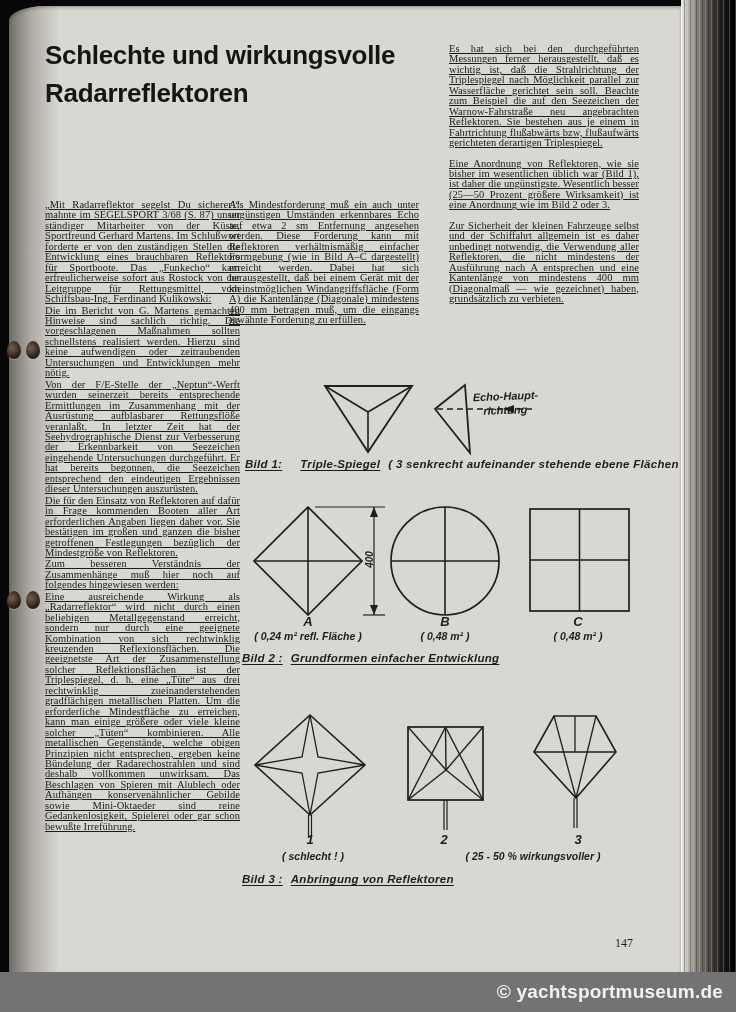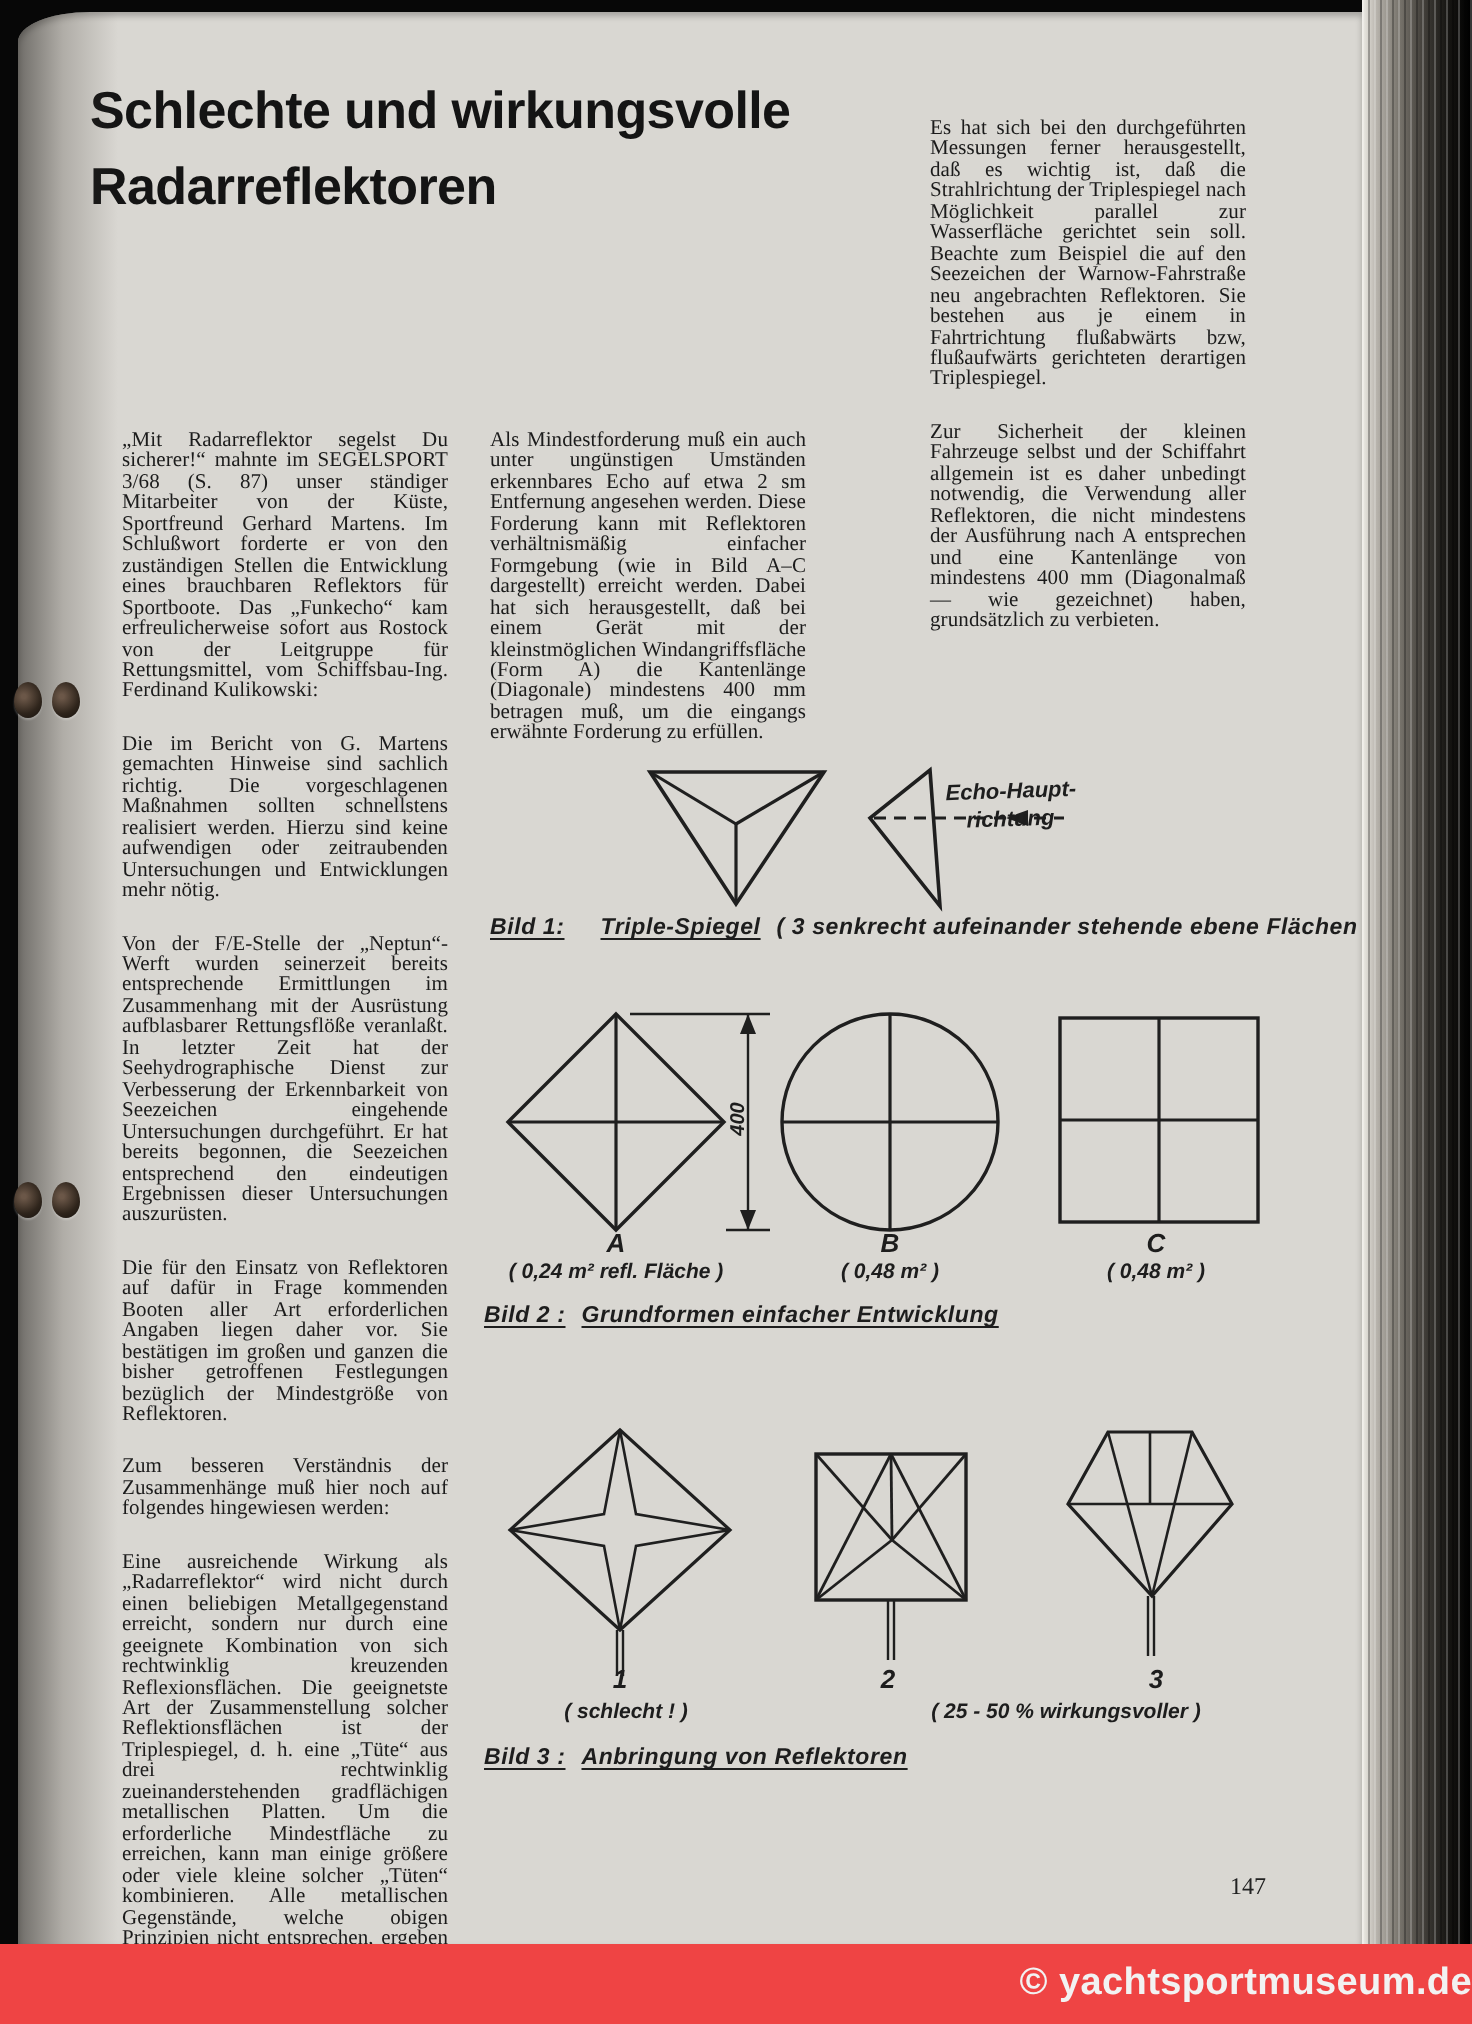--- a/index.html
+++ b/index.html
@@ -28,38 +28,38 @@
   }
   
   .edge-stack{
     position:absolute;left:681px;top:0;width:55px;height:972px;
     background:
       repeating-linear-gradient(90deg,rgba(255,255,255,.22) 0 1px,rgba(0,0,0,0) 1px 3px,rgba(0,0,0,.28) 3px 4px,rgba(0,0,0,0) 4px 6px),
       linear-gradient(90deg,#efede7 0,#b9b5ae 7px,#7b776f 18px,#45423d 30px,#191815 42px,#000 54px);
   }
   
   .watermark-bar{
-    position:absolute;left:0;top:972px;width:736px;height:40px;background:#ef4444;
+    position:absolute;left:0;top:972px;width:736px;height:40px;background:#737373;
     color:#f2f2f2;font:700 19px "Liberation Sans",sans-serif;
-    line-height:40px;text-align:right;padding-right:0;box-sizing:border-box;
+    line-height:40px;text-align:right;padding-right:13px;box-sizing:border-box;
     letter-spacing:.2px;z-index:5;
   }
   
   .title{
     position:absolute;left:36px;top:30px;width:420px;
     font:700 26px/38px "Liberation Sans",sans-serif;
     letter-spacing:-.3px;color:#141414;
   }
   .col{
     position:absolute;color:#1b1b1b;
     font-size:10.5px;line-height:10.45px;text-align:justify;
     letter-spacing:.05px;
     hyphens:auto;-webkit-hyphens:auto;
   }
-  .col p{margin:16px;}
+  .col p{margin:0;text-decoration:underline;}
   .col p + p{margin-top:1px;}
   .col-right p + p{margin-top:10px;}
   .col-left{left:36px;top:194px;width:195px;}
   .col-mid{left:220px;top:194px;width:190px;}
   .col-right{left:440px;top:38px;width:190px;}
   
   svg{position:absolute;}
   .stroke{stroke:#1f1f1f;fill:none;}
   .fig-caption{
     position:absolute;color:#1d1d1d;
@@ -112,20 +112,21 @@
     <p>Zum besseren Verständnis der Zusammenhänge muß hier noch auf folgendes hingewiesen werden:</p>
     <p>Eine ausreichende Wirkung als „Radarreflektor“ wird nicht durch einen beliebigen Metallgegenstand erreicht, sondern nur durch eine geeignete Kombination von sich rechtwinklig kreuzenden Reflexionsflächen. Die geeignetste Art der Zusammenstellung solcher Reflektionsflächen ist der Triplespiegel, d. h. eine „Tüte“ aus drei rechtwinklig zueinanderstehenden gradflächigen metallischen Platten. Um die erforderliche Mindestfläche zu erreichen, kann man einige größere oder viele kleine solcher „Tüten“ kombinieren. Alle metallischen Gegenstände, welche obigen Prinzipien nicht entsprechen, ergeben keine Bündelung der Radarechostrahlen und sind deshalb vollkommen unwirksam. Das Beschlagen von Spieren mit Alublech oder Aufhängen konservenähnlicher Gebilde sowie Mini-Oktaeder sind reine Gedankenlosigkeit, Spielerei oder gar schon bewußte Irreführung.</p>
   </div>
 
   <div class="col col-mid">
     <p>Als Mindestforderung muß ein auch unter ungünstigen Umständen erkennbares Echo auf etwa 2 sm Entfernung angesehen werden. Diese Forderung kann mit Reflektoren verhältnismäßig einfacher Formgebung (wie in Bild A–C dargestellt) erreicht werden. Dabei hat sich herausgestellt, daß bei einem Gerät mit der kleinstmöglichen Windangriffsfläche (Form A) die Kantenlänge (Diagonale) mindestens 400 mm betragen muß, um die eingangs erwähnte Forderung zu erfüllen.</p>
   </div>
 
   <div class="col col-right">
     <p>Es hat sich bei den durchgeführten Messungen ferner herausgestellt, daß es wichtig ist, daß die Strahlrichtung der Triplespiegel nach Möglichkeit parallel zur Wasserfläche gerichtet sein soll. Beachte zum Beispiel die auf den Seezeichen der Warnow-Fahrstraße neu angebrachten Reflektoren. Sie bestehen aus je einem in Fahrtrichtung flußabwärts bzw, flußaufwärts gerichteten derartigen Triplespiegel.</p>
+    <p>Eine Anordnung von Reflektoren, wie sie bisher im wesentlichen üblich war (Bild 1), ist daher die ungünstigste. Wesentlich besser (25—50 Prozent größere Wirksamkeit) ist eine Anordnung wie im Bild 2 oder 3.</p>
     <p>Zur Sicherheit der kleinen Fahrzeuge selbst und der Schiffahrt allgemein ist es daher unbedingt notwendig, die Verwendung aller Reflektoren, die nicht mindestens der Ausführung nach A entsprechen und eine Kantenlänge von mindestens 400 mm (Diagonalmaß — wie gezeichnet) haben, grundsätzlich zu verbieten.</p>
   </div>
 
   <svg style="left:231px;top:370px;" width="300" height="86" viewBox="0 0 300 86">
 
     <polygon class="stroke" stroke-width="1.8" points="85,10 172,10 128,76"></polygon>
     <line class="stroke" stroke-width="1.6" x1="85" y1="10" x2="128" y2="36"></line>
     <line class="stroke" stroke-width="1.6" x1="172" y1="10" x2="128" y2="36"></line>
     <line class="stroke" stroke-width="1.6" x1="128" y1="76" x2="128" y2="36"></line>
 

